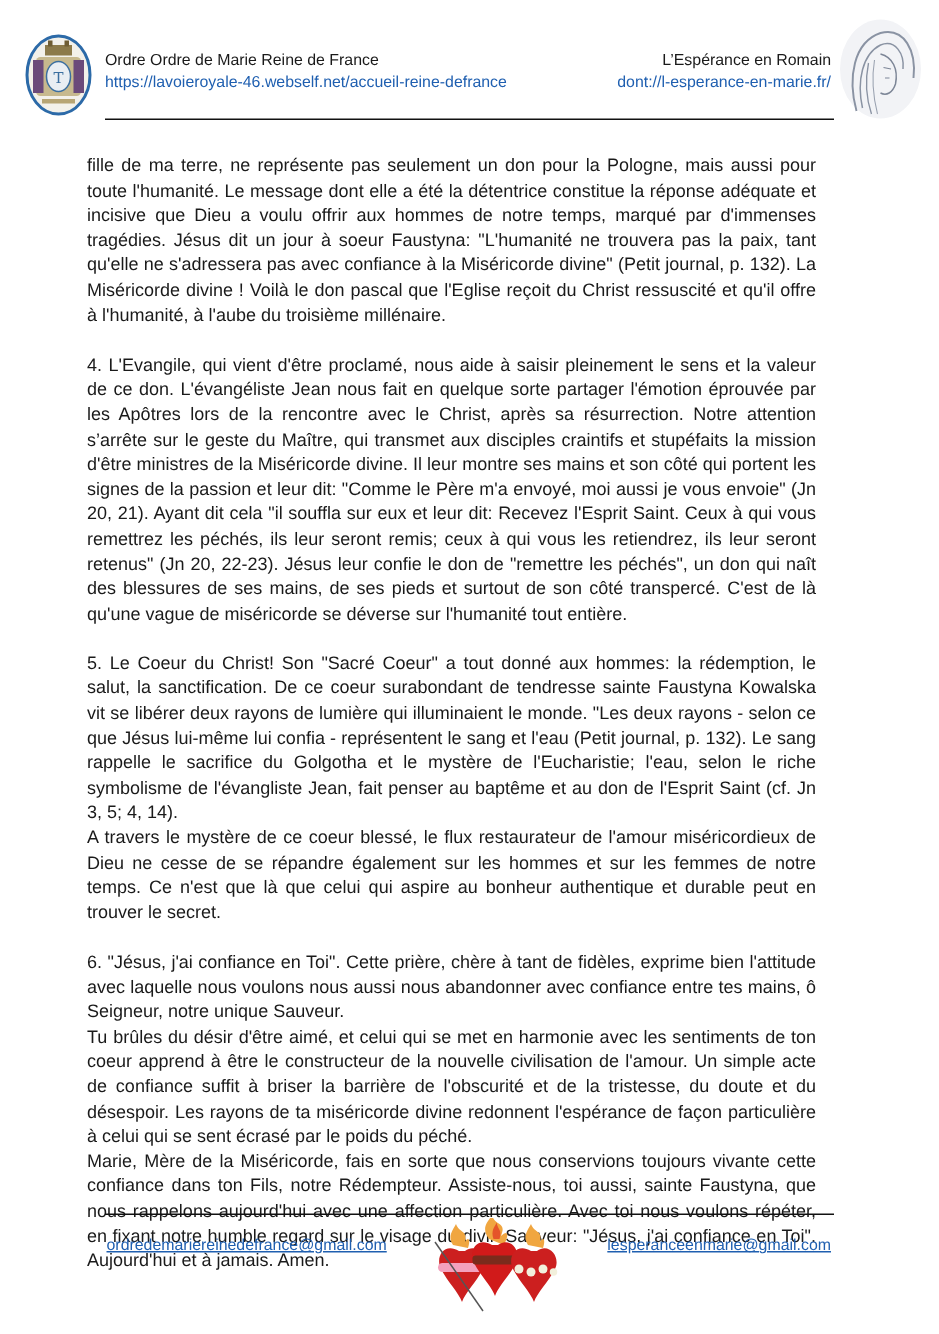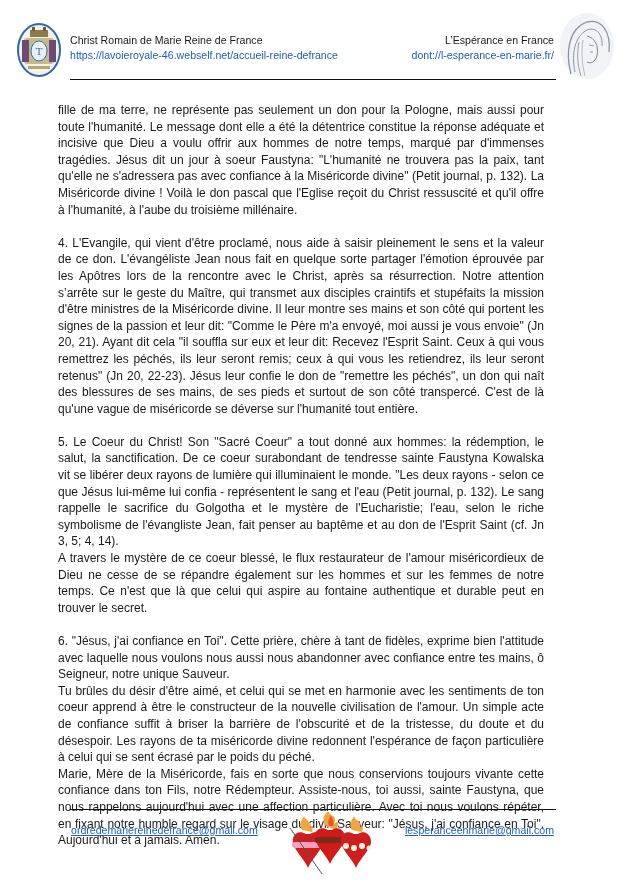--- a/index.html
+++ b/index.html
@@ -47,26 +47,26 @@
         <rect x="8" y="16" width="30" height="26" rx="3" fill="#c7b98e"></rect>
         <rect x="6" y="18" width="7" height="22" fill="#6b4a7a"></rect>
         <rect x="33" y="18" width="7" height="22" fill="#6b4a7a"></rect>
         <ellipse cx="23" cy="29" rx="8" ry="10" fill="#e9eef3" stroke="#3b6fa0" stroke-width="1"></ellipse>
         <text x="23" y="33" font-size="10" text-anchor="middle" fill="#3b6fa0" font-family="DejaVu Serif, serif">T</text>
         <rect x="12" y="44" width="22" height="3" fill="#b7a574"></rect>
       </svg>
     </div>
 
     <div class="hdr-left">
-      <span class="hdr-title">Christ Romain de Marie Reine de France</span>
+      <span class="hdr-title">Ordre Ordre de Marie Reine de France</span>
       <a class="hdr-link">https://lavoieroyale-46.webself.net/accueil-reine-defrance</a>
     </div>
 
     <div class="hdr-right">
-      <span class="hdr-title">L’Espérance en France</span>
+      <span class="hdr-title">L’Espérance en Romain</span>
       <a class="hdr-link">dont://l-esperance-en-marie.fr/</a>
     </div>
 
     <div class="logo-right">
       <svg width="58" height="70" viewBox="0 0 58 70">
         <ellipse cx="30" cy="34" rx="27" ry="33" fill="#f2f3f6"></ellipse>
         <path d="M14 62 C8 40 12 16 30 10 C46 6 54 22 52 40" fill="none" stroke="#8a93a3" stroke-width="1.3"></path>
         <path d="M18 60 C14 42 18 24 30 18 C40 14 46 24 45 34" fill="none" stroke="#8a93a3" stroke-width="1"></path>
         <path d="M30 24 C38 26 42 34 40 44 C38 50 34 52 30 50" fill="none" stroke="#7d8697" stroke-width="1"></path>
         <path d="M32 33 l5 1" stroke="#7d8697" stroke-width="0.8"></path>
@@ -78,21 +78,21 @@
 
     <div class="rule rule-top"></div>
   </div>
 
   <div class="body">
     <p class="last-line">fille de ma terre, ne représente pas seulement un don pour la Pologne, mais aussi pour toute l'humanité. Le message dont elle a été la détentrice constitue la réponse adéquate et incisive que Dieu a voulu offrir aux hommes de notre temps, marqué par d'immenses tragédies. Jésus dit un jour à soeur Faustyna:  "L'humanité ne trouvera pas la paix, tant qu'elle ne s'adressera pas avec confiance à la Miséricorde divine" (Petit journal, p. 132). La Miséricorde divine ! Voilà le don pascal que l'Eglise reçoit du Christ ressuscité et qu'il offre à l'humanité, à l'aube du troisième millénaire.</p>
     <div class="gap"></div>
     <p class="last-line">4. L'Evangile, qui vient d'être proclamé, nous aide à saisir pleinement le sens et la valeur de ce don. L'évangéliste Jean nous fait en quelque sorte partager l'émotion éprouvée par les Apôtres lors de la rencontre avec le Christ, après sa résurrection. Notre attention s’arrête sur le geste du Maître, qui transmet aux disciples craintifs et stupéfaits la mission d'être ministres de la Miséricorde divine. Il leur montre ses mains et son côté qui portent les signes de la passion et leur dit:  "Comme le Père m'a envoyé, moi aussi je vous envoie" (Jn 20, 21). Ayant dit cela "il souffla sur eux et leur dit:  Recevez l'Esprit Saint. Ceux à qui vous remettrez les péchés, ils leur seront remis; ceux à qui vous les retiendrez, ils leur seront retenus" (Jn 20, 22-23). Jésus leur confie le don de "remettre les péchés", un don qui naît des blessures de ses mains, de ses pieds et surtout de son côté transpercé. C'est de là qu'une vague de miséricorde se déverse sur l'humanité tout entière.</p>
     <div class="gap"></div>
     <p class="last-line">5. Le Coeur du Christ! Son "Sacré Coeur" a tout donné aux hommes:  la rédemption, le salut, la sanctification. De ce coeur surabondant de tendresse sainte Faustyna Kowalska vit se libérer deux rayons de lumière qui illuminaient le monde. "Les deux rayons - selon ce que Jésus lui-même lui confia - représentent le sang et l'eau (Petit journal, p. 132). Le sang rappelle le sacrifice du Golgotha et le mystère de l'Eucharistie; l'eau, selon le riche symbolisme de l'évangliste Jean, fait penser au baptême et au don de l'Esprit Saint (cf. Jn 3, 5; 4, 14).</p>
-    <p class="last-line">A travers le mystère de ce coeur blessé, le flux restaurateur de l'amour miséricordieux de Dieu ne cesse de se répandre également sur les hommes et sur les femmes de notre temps. Ce n'est que là que celui qui aspire au fontaine authentique et durable peut en trouver le secret.</p>
+    <p class="last-line">A travers le mystère de ce coeur blessé, le flux restaurateur de l'amour miséricordieux de Dieu ne cesse de se répandre également sur les hommes et sur les femmes de notre temps. Ce n'est que là que celui qui aspire au bonheur authentique et durable peut en trouver le secret.</p>
     <div class="gap"></div>
     <p class="last-line">6. "Jésus, j'ai confiance en Toi". Cette prière, chère à tant de fidèles, exprime bien l'attitude avec laquelle nous voulons nous aussi nous abandonner avec confiance entre tes mains, ô Seigneur, notre unique Sauveur.</p>
     <p class="last-line">Tu brûles du désir d'être aimé, et celui qui se met en harmonie avec les sentiments de ton coeur apprend à être le constructeur de la nouvelle civilisation de l'amour. Un simple acte de confiance suffit à briser la barrière de l'obscurité et de la tristesse, du doute et du désespoir. Les rayons de ta miséricorde divine redonnent l'espérance de façon particulière à celui qui se sent écrasé par le poids du péché.</p>
     <p class="last-line">Marie, Mère de la Miséricorde, fais en sorte que nous conservions toujours vivante cette confiance dans ton Fils, notre Rédempteur. Assiste-nous, toi aussi, sainte Faustyna, que nous rappelons aujourd'hui avec une affection particulière. Avec toi nous voulons répéter, en fixant notre humble regard sur le visage du divin Sauveur:  "Jésus, j'ai confiance en Toi". Aujourd'hui et à jamais. Amen.</p>
   </div>
 
   <div class="rule rule-bottom"></div>
   <div class="footer">
     <a class="foot-link-left">ordredemariereinedefrance@gmail.com</a>
 

